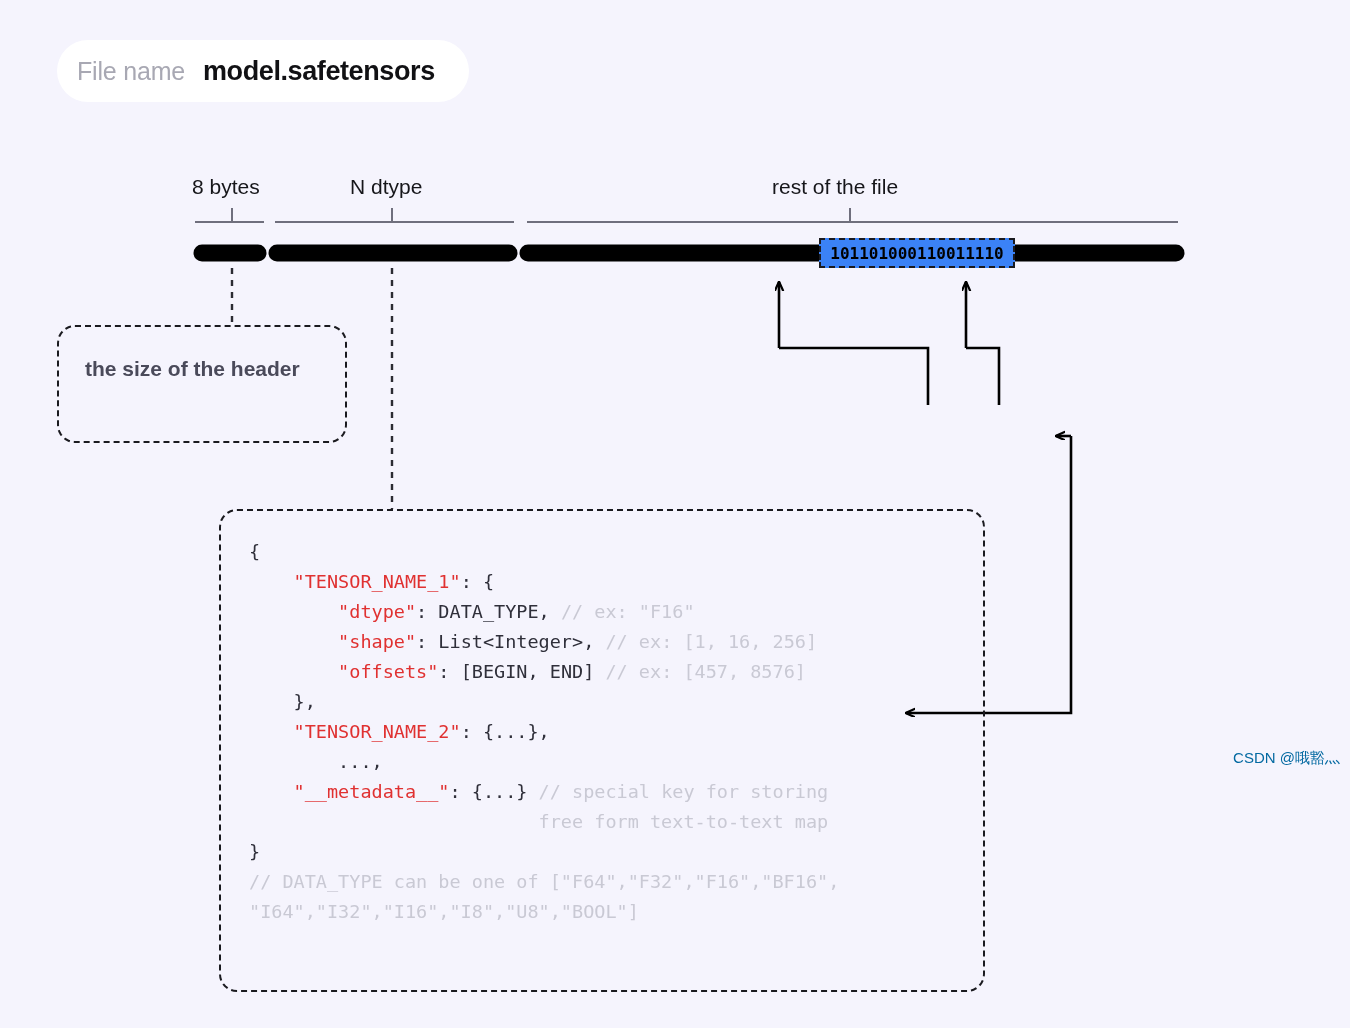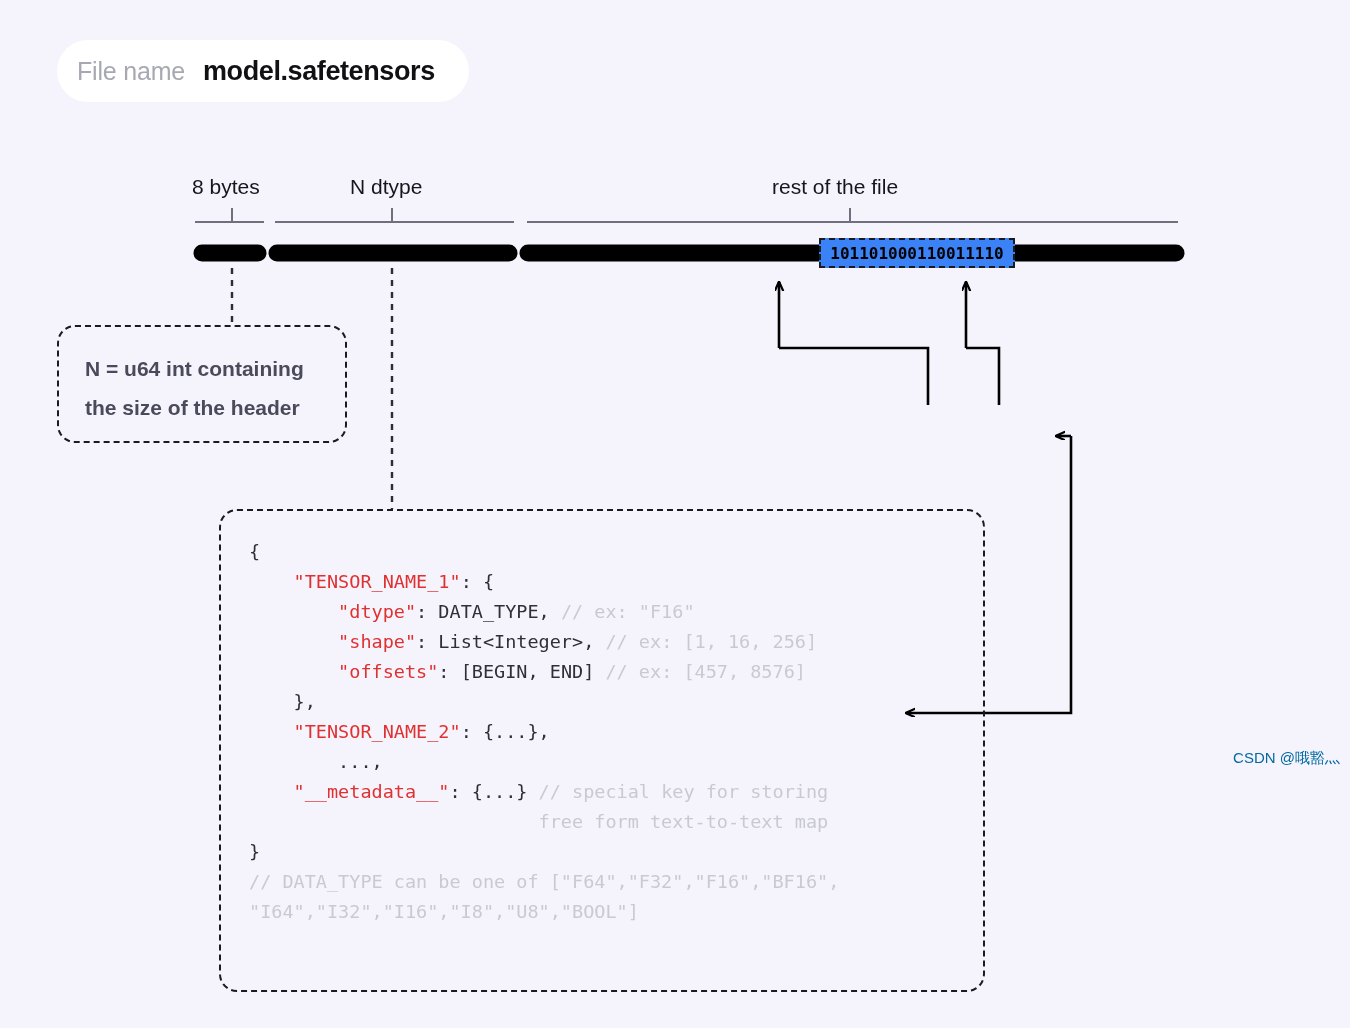--- a/index.html
+++ b/index.html
@@ -207,21 +207,20 @@
     <path d="M966,348 L999,348 L999,405" fill="none" stroke="#000" stroke-width="2.6"></path>
     <path d="M966,348 L966,282" fill="none" stroke="#000" stroke-width="2.6" marker-end="url(#arrowhead)"></path>
 
     <path d="M1071,436 L1071,713 L906,713" fill="none" stroke="#000" stroke-width="2.6" marker-end="url(#arrowhead)"></path>
     <path d="M1071,436 L1056,436" fill="none" stroke="#000" stroke-width="2.6" marker-end="url(#arrowhead)"></path>
   </svg>
 
   <div class="binary-chip">101101000110011110</div>
 
   <div class="callout" id="callout-n">
-    <div class="callout-line">N = u64 int containing</div>
     <div class="callout-line">the size of the header</div>
   </div>
 
 
   <div id="json-panel">
     <div class="code" id="code-body"><div>{</div><div>    <span class="k">"TENSOR_NAME_1"</span>: {</div><div>        <span class="k">"dtype"</span>: DATA_TYPE, <span class="c">// ex: "F16"</span></div><div>        <span class="k">"shape"</span>: List&lt;Integer&gt;, <span class="c">// ex: [1, 16, 256]</span></div><div>        <span class="k">"offsets"</span>: [BEGIN, END] <span class="c">// ex: [457, 8576]</span></div><div>    },</div><div>    <span class="k">"TENSOR_NAME_2"</span>: {...},</div><div>        ...,</div><div>    <span class="k">"__metadata__"</span>: {...} <span class="c">// special key for storing</span></div><div><span class="c">                          free form text-to-text map</span></div><div>}</div><div><span class="c">// DATA_TYPE can be one of ["F64","F32","F16","BF16",</span></div><div><span class="c">"I64","I32","I16","I8","U8","BOOL"]</span></div></div>
   </div>
 
   <div class="watermark">CSDN @哦豁灬</div>
 

